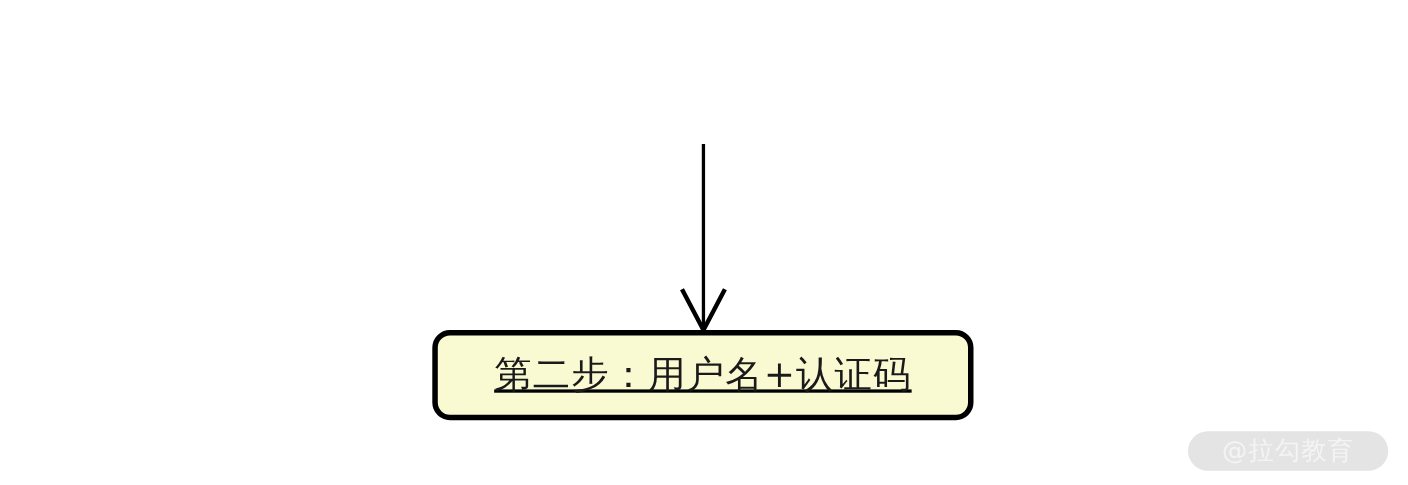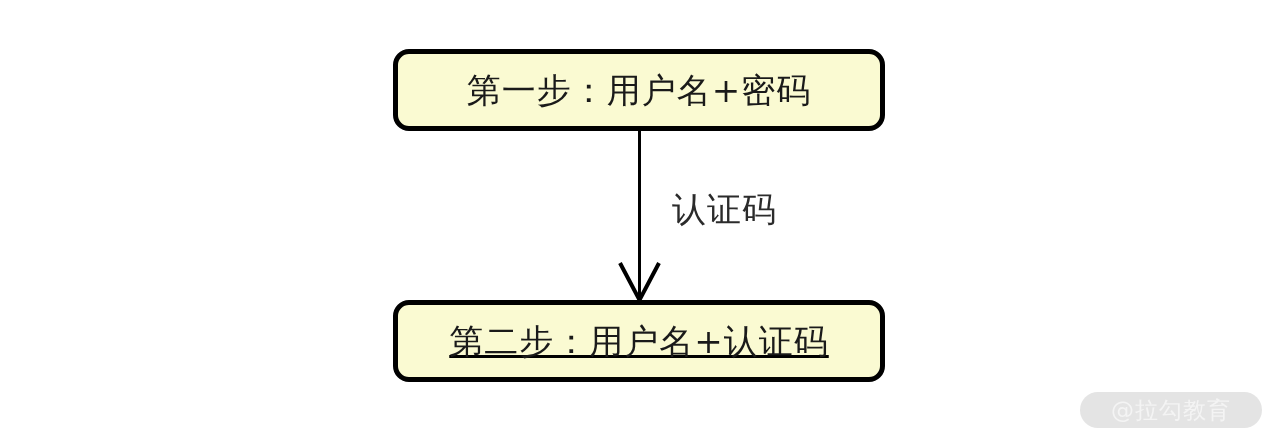--- a/index.html
+++ b/index.html
@@ -87,30 +87,26 @@
     color: #f4f4f4;
     letter-spacing: 1px;
     white-space: nowrap;
   }
 </style>
 </head>
 <body>
 
 <div id="canvas">
 
-  <div class="flow-box" id="box-step-1">
-    <span class="flow-box-label">第一步：用户名+密码</span>
-  </div>
 
   <svg id="connector-svg" viewBox="0 0 1280 441" xmlns="http://www.w3.org/2000/svg">
     <line x1="639.5" y1="131" x2="639.5" y2="300" stroke="#000000" stroke-width="3"></line>
     <polyline points="620,263 639.5,300 659,263" fill="none" stroke="#000000" stroke-width="4" stroke-linecap="butt" stroke-linejoin="miter"></polyline>
   </svg>
 
-  <div id="edge-label">认证码</div>
 
   <div class="flow-box" id="box-step-2">
     <span class="flow-box-label">第二步：用户名+认证码</span>
   </div>
 
   <div id="watermark">
     <span id="watermark-text">@拉勾教育</span>
   </div>
 
 </div>

